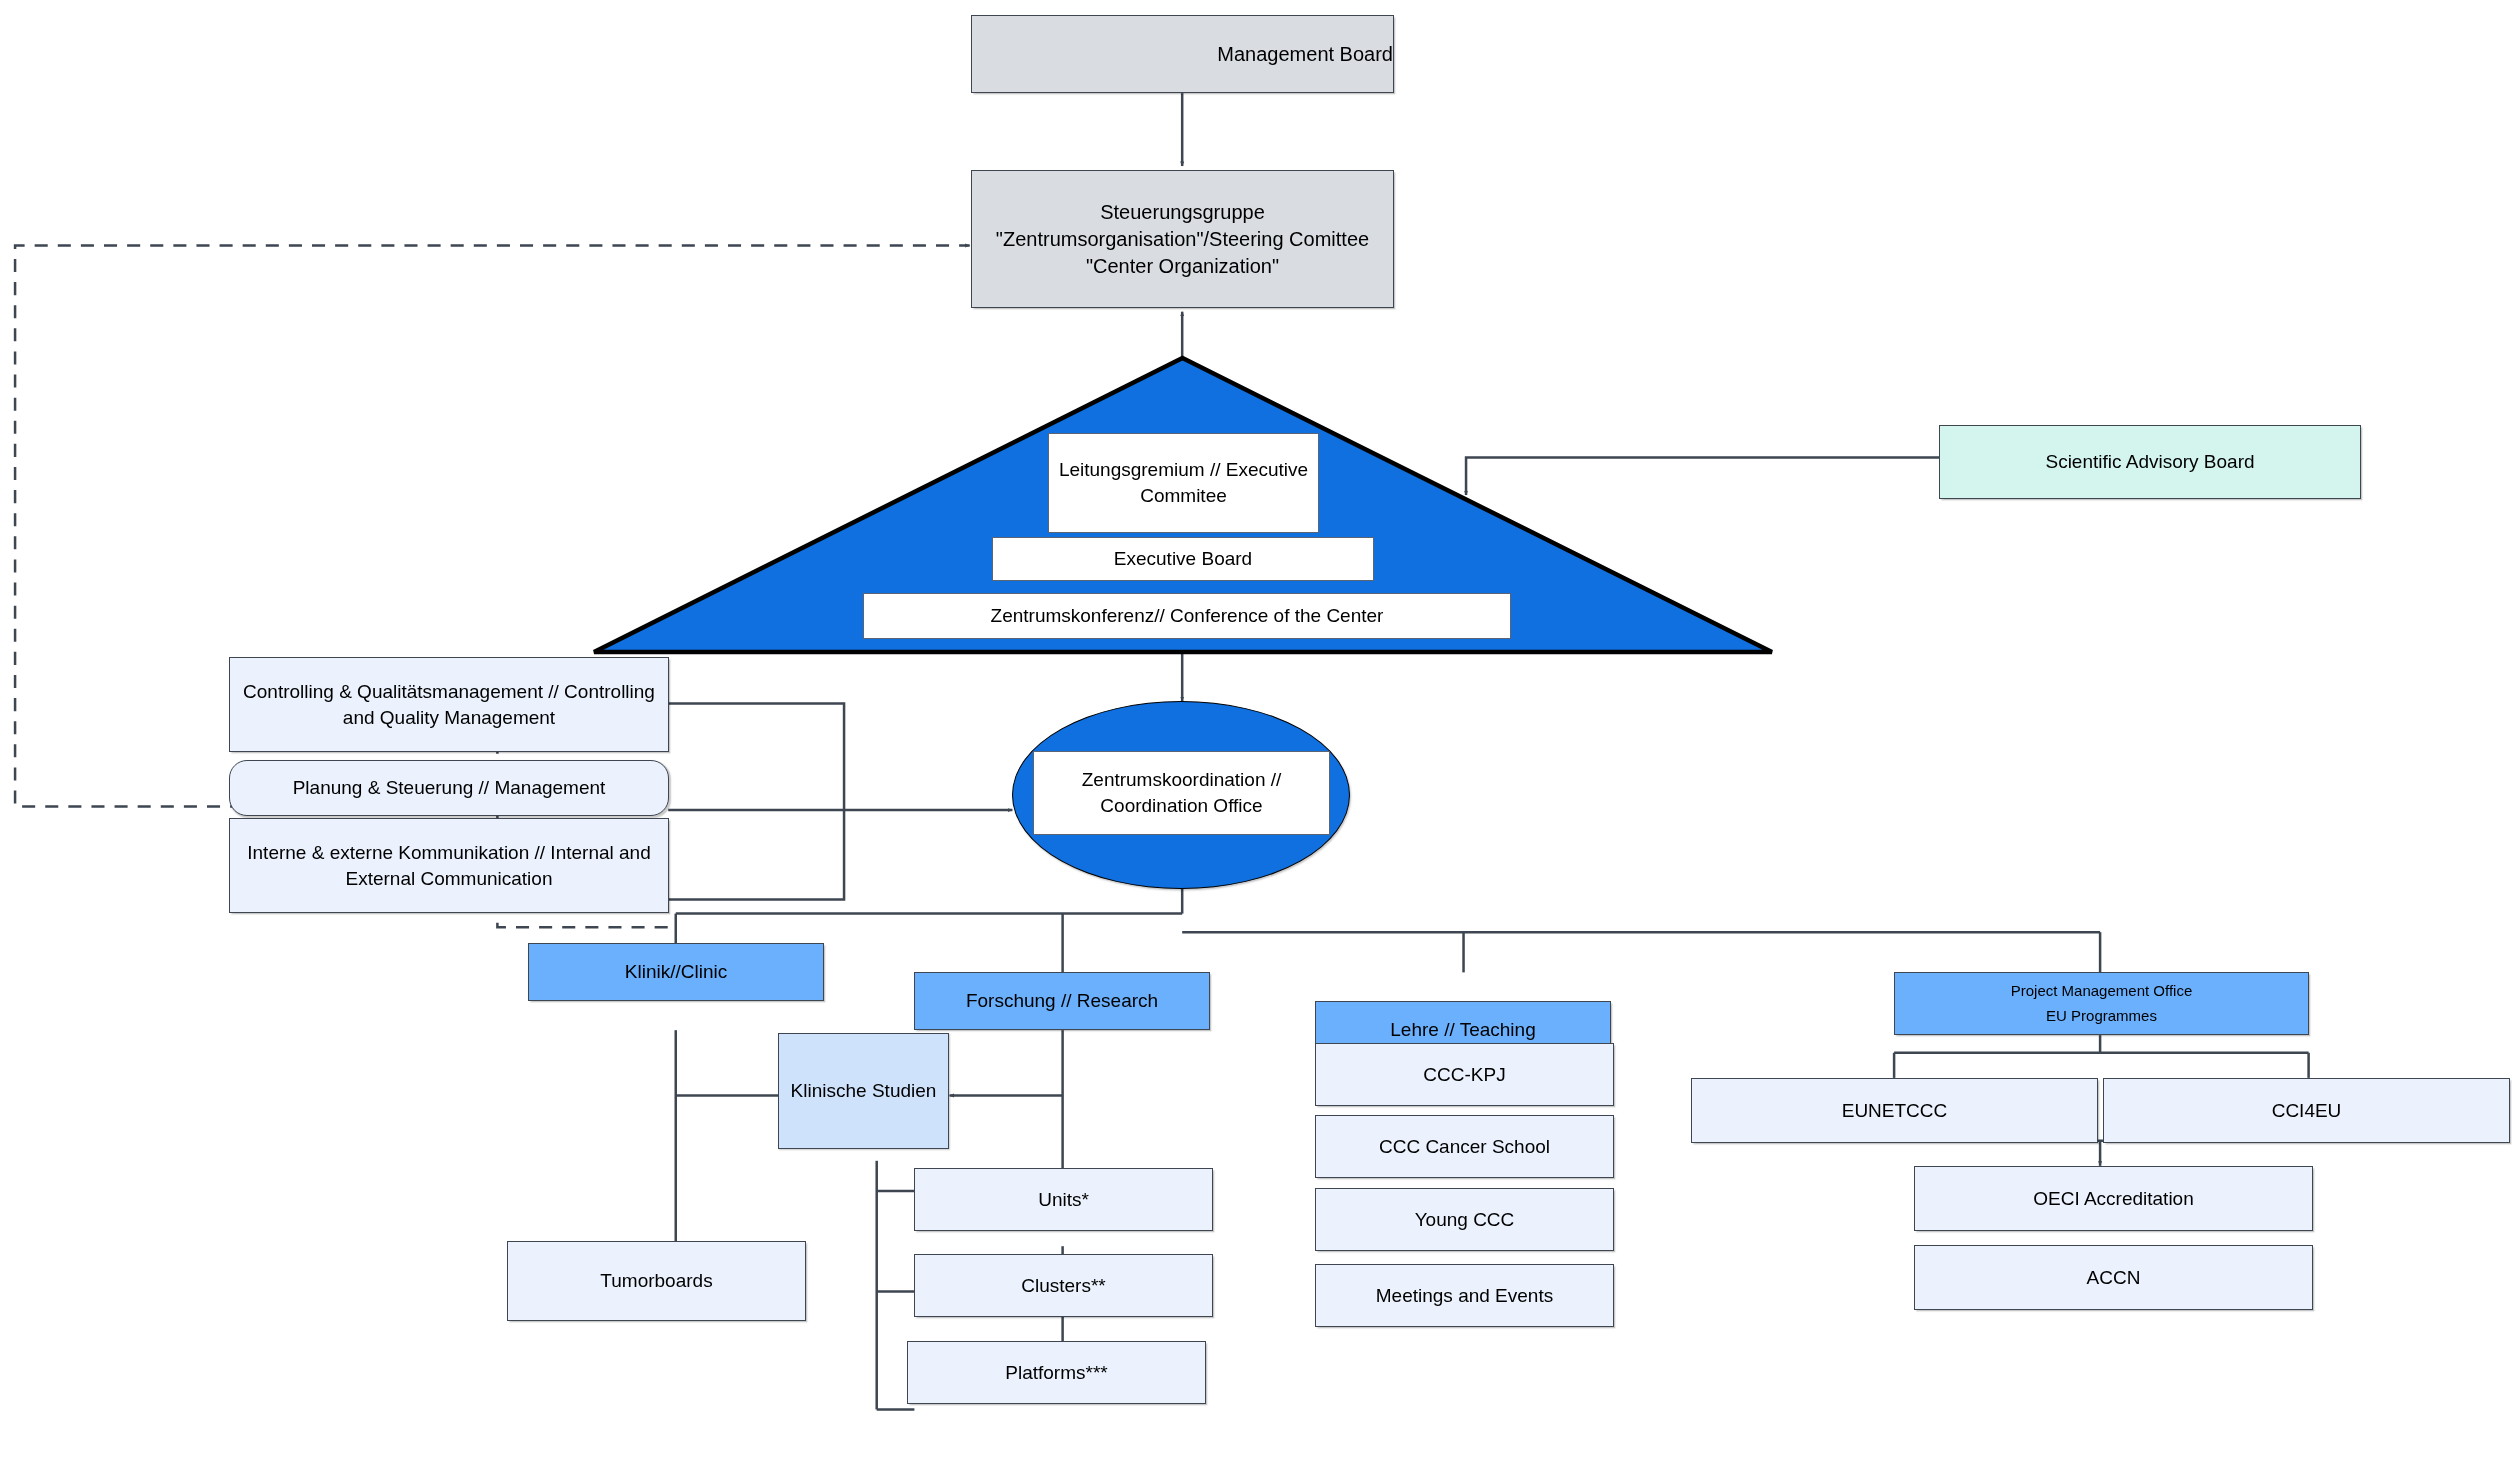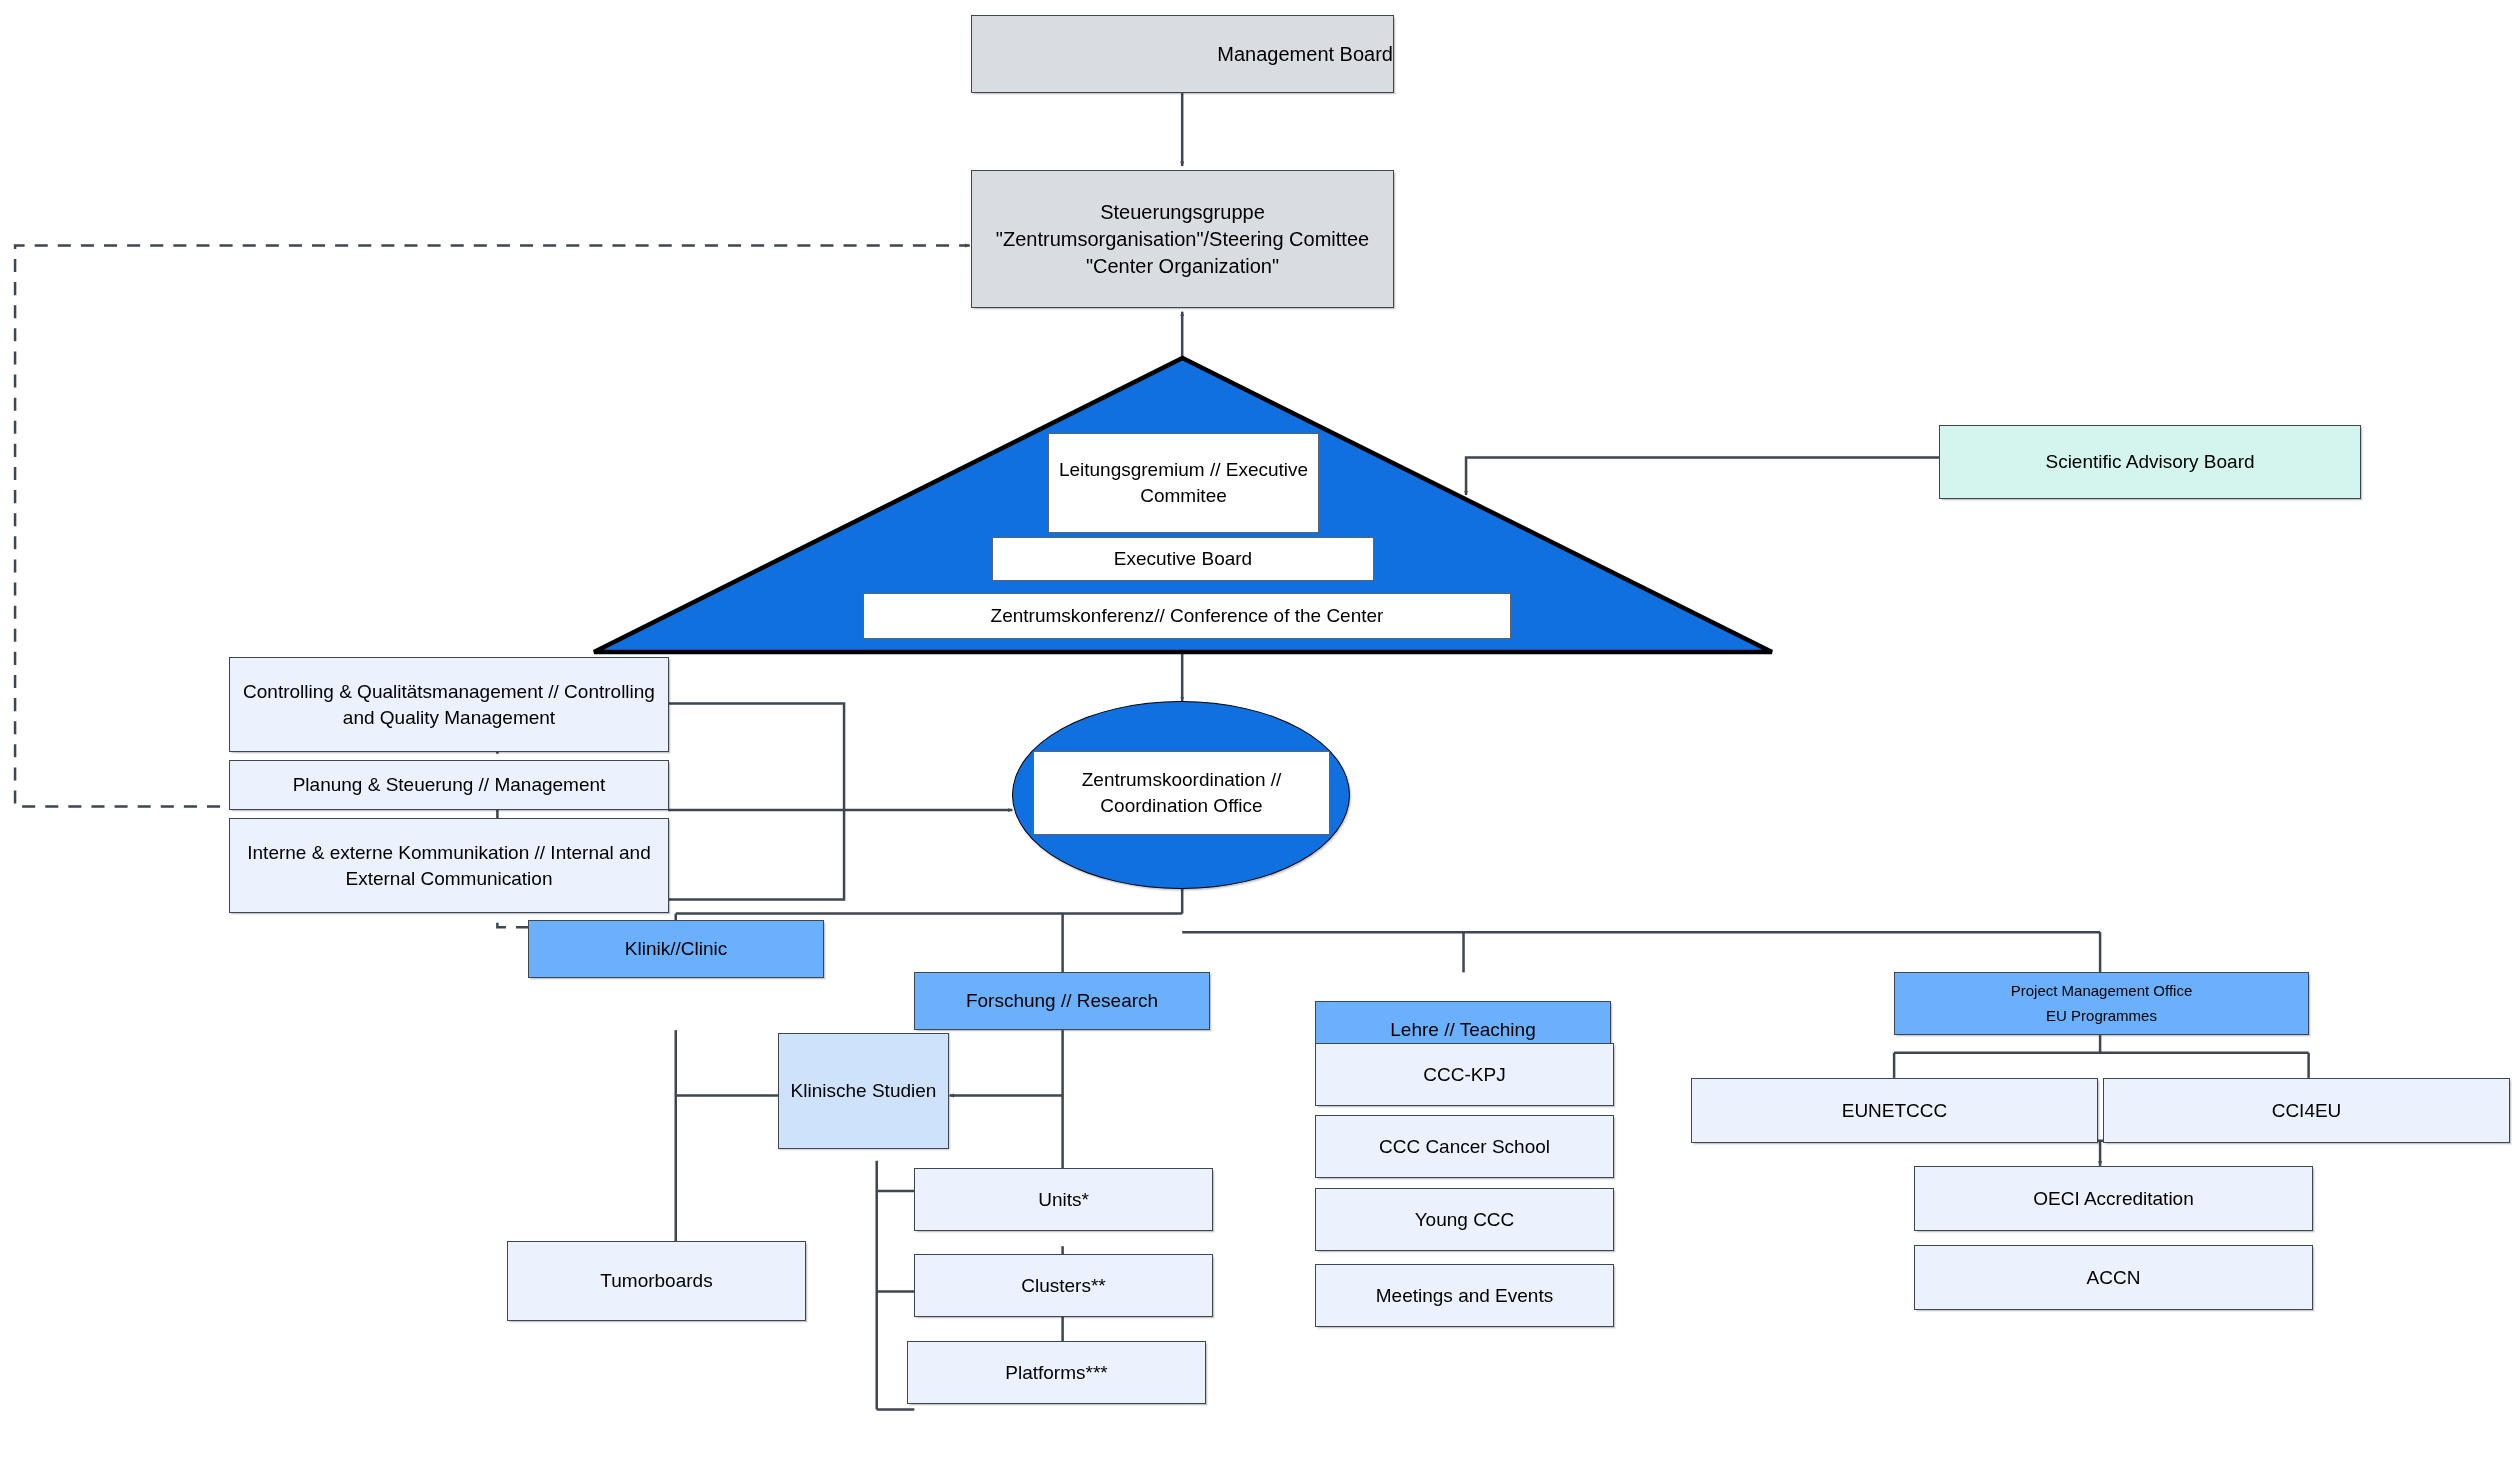--- a/index.html
+++ b/index.html
@@ -126,28 +126,28 @@
   </div>
 
   <div class="node ell ell-deep" style="left:1012px;top:701px;width:338px;height:188px;"></div>
   <div class="node white fs38" style="left:1033px;top:751px;width:297px;height:84px;padding:0 6px;">
     <span>Zentrumskoordination // Coordination Office</span>
   </div>
 
   <div class="node rect pale fs38" style="left:229px;top:657px;width:440px;height:95px;padding:0 8px;">
     <span>Controlling &amp; Qualitätsmanagement // Controlling and Quality Management</span>
   </div>
-  <div class="node rect pale fs38" style="left:229px;top:760px;width:440px;height:50px;padding:12px 8px;">
+  <div class="node rect pale fs38" style="left:229px;top:760px;width:440px;height:56px;padding:12px 8px;border-radius:18px;">
     <span>Planung &amp; Steuerung // Management</span>
   </div>
   <div class="node rect pale fs38" style="left:229px;top:818px;width:440px;height:95px;padding:0 8px;">
     <span>Interne &amp; externe Kommunikation // Internal and External Communication</span>
   </div>
 
-  <div class="node rect mid fs38" style="left:528px;top:920px;width:296px;height:58px;">
+  <div class="node rect mid fs38" style="left:528px;top:943px;width:296px;height:58px;">
     <span>Klinik//Clinic</span>
   </div>
   <div class="node rect mid fs38" style="left:914px;top:972px;width:296px;height:58px;">
     <span>Forschung // Research</span>
   </div>
   <div class="node rect mid fs38" style="left:1315px;top:972px;width:296px;height:58px;margin-top:29px;">
     <span>Lehre // Teaching</span>
   </div>
   <div class="node rect mid fs30" style="left:1894px;top:972px;width:415px;height:63px;flex-direction:column;gap:4px;">
     <span>Project Management Office</span>

